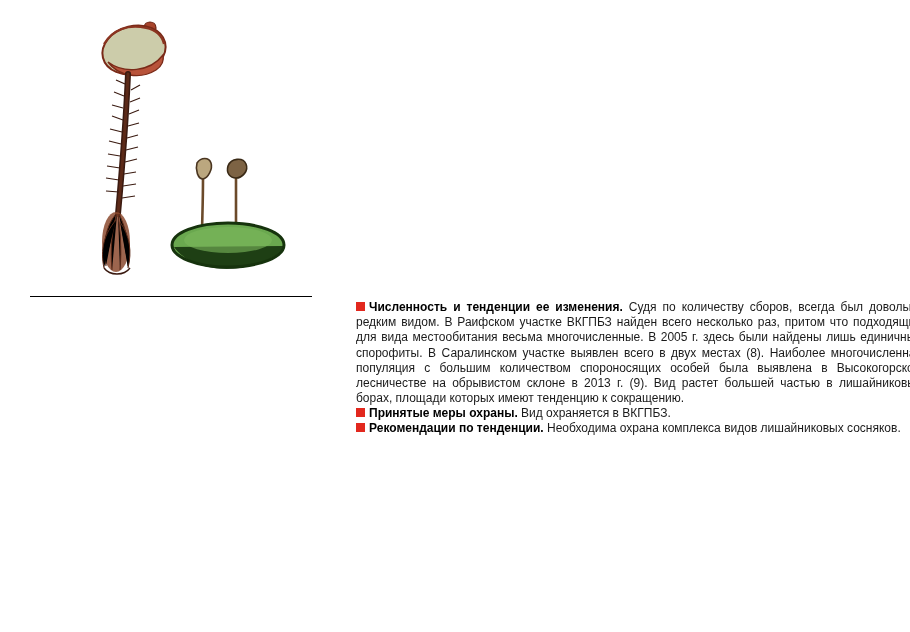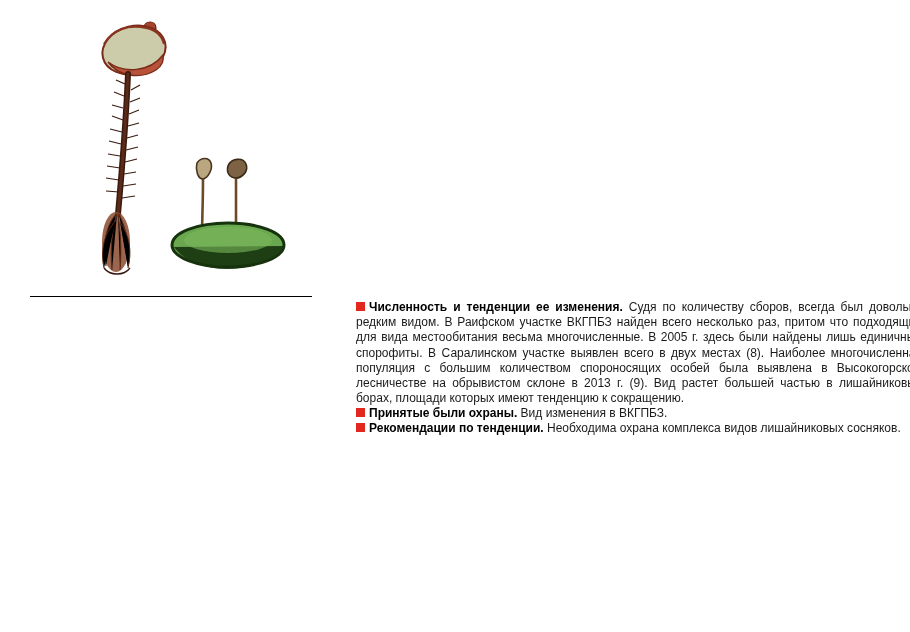--- a/index.html
+++ b/index.html
@@ -142,20 +142,20 @@
 <div id="figure-rule"></div>
 
 <div id="text-column">
 
   <p class="para">
     <span class="bullet"></span><span class="lead">Численность и тенденции ее изменения.</span><span class="body-text"> Судя по количеству сборов, всегда был довольно редким видом. В Раифском участке ВКГПБЗ найден всего несколько раз, притом что подходящие для вида местообитания весьма многочисленные. В 2005 г. здесь были найдены лишь единичные спорофиты. В Саралинском участке выявлен всего в двух местах (8). Наиболее многочисленная популяция с большим количеством спороносящих особей была выявлена в Высокогорском лесничестве на обрывистом склоне в 2013 г. (9). Вид растет большей частью в лишайниковых борах, площади которых имеют тенденцию к сокращению.</span>
   </p>
 
 
   <p class="para">
-    <span class="bullet"></span><span class="lead">Принятые были охраны.</span><span class="body-text"> Вид изменения в ВКГПБЗ.</span>
+    <span class="bullet"></span><span class="lead">Принятые меры охраны.</span><span class="body-text"> Вид охраняется в ВКГПБЗ.</span>
   </p>
 
   <p class="para">
     <span class="bullet"></span><span class="lead">Рекомендации по тенденции.</span><span class="body-text"> Необходима охрана комплекса видов лишайниковых сосняков.</span>
   </p>
 
 </div>
 
 </body></html>

